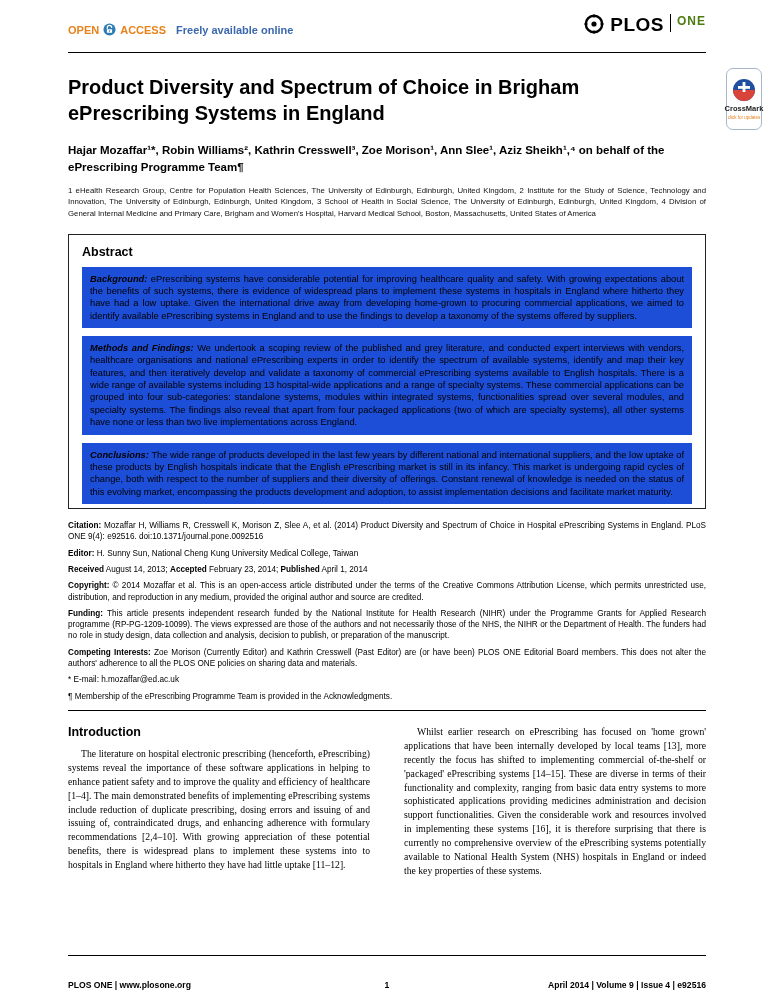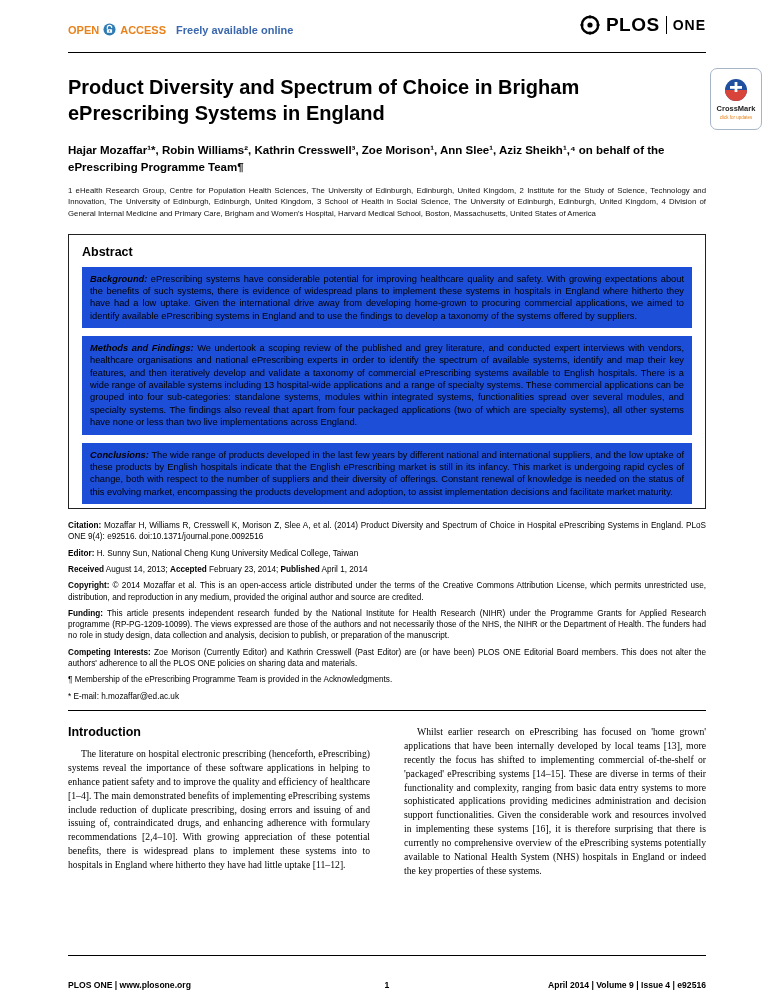--- a/index.html
+++ b/index.html
@@ -10,28 +10,28 @@
   }
   .page { padding:14px 68px 0 68px; }
 
   
   .topbar { display:flex; justify-content:space-between; align-items:flex-end;
             border-bottom:1.5px solid #000; padding-bottom:16px; }
   .oa { display:flex; align-items:center; gap:4px; font-weight:bold; font-size:11px; }
   .oa .open { color:#e8821c; }
   .oa .access { color:#e8821c; margin-right:6px; }
   .oa .freely { color:#3a67ad; }
-  .plos { display:flex; align-items:center; gap:6px; }
+  .plos { display:flex; gap:6px; }
   .plos .word { font-size:19px; font-weight:bold; letter-spacing:0.5px; }
   .plos .sep { width:1px; height:18px; background:#000; }
-  .plos .one { font-size:14px; font-weight:bold; color:#000000; letter-spacing:1px; }
+  .plos .one { font-size:12px; font-weight:bold; color:#4d7c0f; letter-spacing:1px; }
 
   
   .title { margin-top:22px; font-size:20px; font-weight:bold; line-height:1.28; width:620px; }
-  .crossmark { position:absolute; right:12px; top:68px; width:52px; height:62px;
+  .crossmark { position:absolute; right:12px; top:68px; width:36px; height:62px;
                border:1.5px solid #a6b6c8; border-radius:7px; background:#fff;
                display:flex; flex-direction:column; align-items:center; justify-content:center; gap:2px; cursor:pointer; }
   .crossmark .cm-name { font-size:7.5px; font-weight:bold; color:#222; }
   .crossmark .cm-tag { font-size:4.5px; color:#e8821c; }
 
   .authors { margin-top:16px; font-size:11.5px; font-weight:bold; line-height:1.45; width:630px; }
   .affils { margin-top:9px; font-size:7.8px; line-height:1.5; text-align:justify; color:#111; }
 
   
   .abstract-box { margin-top:14px; border:1px solid #222; padding:10px 13px 4px 13px; }
@@ -125,22 +125,22 @@
     <p><span class="lead">Conclusions:</span><span> The wide range of products developed in the last few years by different national and international suppliers, and the low uptake of these products by English hospitals indicate that the English ePrescribing market is still in its infancy. This market is undergoing rapid cycles of change, both with respect to the number of suppliers and their diversity of offerings. Constant renewal of knowledge is needed on the status of this evolving market, encompassing the products development and adoption, to assist implementation decisions and facilitate market maturity.</span></p>
   </div>
 
   <div class="meta">
     <p><b>Citation:</b><span> Mozaffar H, Williams R, Cresswell K, Morison Z, Slee A, et al. (2014) Product Diversity and Spectrum of Choice in Hospital ePrescribing Systems in England. PLoS ONE 9(4): e92516. doi:10.1371/journal.pone.0092516</span></p>
     <p><b>Editor:</b><span> H. Sunny Sun, National Cheng Kung University Medical College, Taiwan</span></p>
     <p><b>Received</b><span> August 14, 2013; </span><b>Accepted</b><span> February 23, 2014; </span><b>Published</b><span> April 1, 2014</span></p>
     <p><b>Copyright:</b><span> © 2014 Mozaffar et al. This is an open-access article distributed under the terms of the Creative Commons Attribution License, which permits unrestricted use, distribution, and reproduction in any medium, provided the original author and source are credited.</span></p>
     <p><b>Funding:</b><span> This article presents independent research funded by the National Institute for Health Research (NIHR) under the Programme Grants for Applied Research programme (RP-PG-1209-10099). The views expressed are those of the authors and not necessarily those of the NHS, the NIHR or the Department of Health. The funders had no role in study design, data collection and analysis, decision to publish, or preparation of the manuscript.</span></p>
     <p><b>Competing Interests:</b><span> Zoe Morison (Currently Editor) and Kathrin Cresswell (Past Editor) are (or have been) PLOS ONE Editorial Board members. This does not alter the authors' adherence to all the PLOS ONE policies on sharing data and materials.</span></p>
+    <p><span>* E-mail: </span><a href="#" class="email-link">h.mozaffar@ed.ac.uk</a></p>
     <p>¶ Membership of the ePrescribing Programme Team is provided in the Acknowledgments.</p>
-    <p><span>* E-mail: </span><a href="#" class="email-link">h.mozaffar@ed.ac.uk</a></p>
     <div class="meta-divider"></div>
   </div>
 
   <div class="columns">
     <div class="col">
       <h2>Introduction</h2>
       <p>The literature on hospital electronic prescribing (henceforth, ePrescribing) systems reveal the importance of these software applications in helping to enhance patient safety and to improve the quality and efficiency of healthcare [1–4]. The main demonstrated benefits of implementing ePrescribing systems include reduction of duplicate prescribing, dosing errors and issuing of and issuing of, contraindicated drugs, and enhancing adherence with formulary recommendations [2,4–10]. With growing appreciation of these potential benefits, there is widespread plans to implement these systems into to hospitals in England where hitherto they have had little uptake [11–12].</p>
     </div>
     <div class="col">
       <p>Whilst earlier research on ePrescribing has focused on 'home grown' applications that have been internally developed by local teams [13], more recently the focus has shifted to implementing commercial of-the-shelf or 'packaged' ePrescribing systems [14–15]. These are diverse in terms of their functionality and complexity, ranging from basic data entry systems to more sophisticated applications providing medicines administration and decision support functionalities. Given the considerable work and resources involved in implementing these systems [16], it is therefore surprising that there is currently no comprehensive overview of the ePrescribing systems potentially available to National Health System (NHS) hospitals in England or indeed the key properties of these systems.</p>

